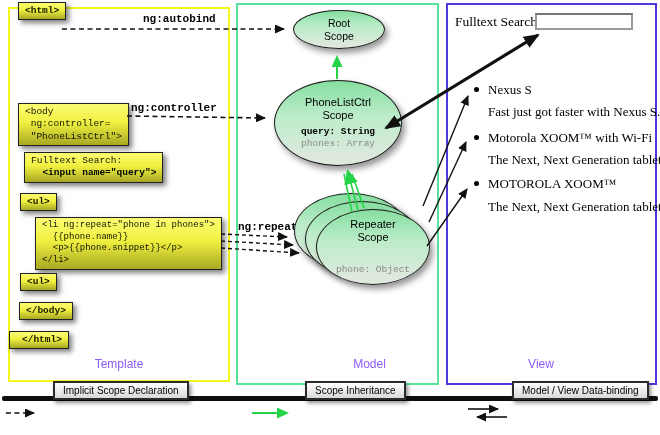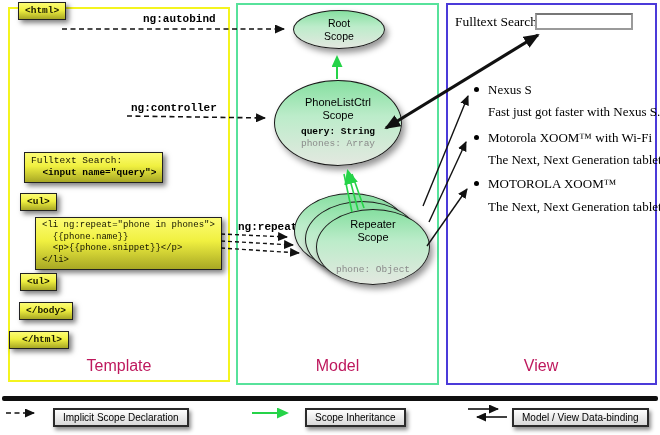--- a/index.html
+++ b/index.html
@@ -2,21 +2,21 @@
 <html><head>
 <meta charset="utf-8">
 <style>
   html,body{margin:0;padding:0;background:#fff;}
   .stage{position:relative;width:660px;height:435px;background:#fff;overflow:hidden;
          font-family:"Liberation Sans",sans-serif;}
   .panel{position:absolute;background:#fff;}
   .panel.template{left:8px;top:7px;width:218px;height:371px;border:2px solid #f4f41f;}
   .panel.model{left:236px;top:3px;width:199px;height:378px;border:2px solid #57e29b;}
   .panel.view{left:446px;top:3px;width:207px;height:378px;border:2px solid #4b3ad9;}
-  .panel-title{position:absolute;width:100%;text-align:center;font-size:16px;color:#be185d;}
+  .panel-title{position:absolute;width:100%;text-align:center;font-size:12px;color:#8b5cf6;}
   .panel-title span{display:inline-block;}
   .codebox{position:absolute;background:linear-gradient(180deg,#fcfc74 0%,#f0f040 45%,#a8a824 100%);
            border:1px solid #222;box-shadow:3px 3px 5px rgba(0,0,0,.5);
            font-family:"Liberation Mono",monospace;font-size:9.5px;line-height:1.3;
            color:#151500;padding:2px 6px;white-space:pre;}
   .codebox.tag{font-weight:bold;}
   .codebox .b{font-weight:bold;color:#000;}
   .nglabel{position:absolute;font-family:"Liberation Mono",monospace;font-weight:bold;
            font-size:11px;color:#000;white-space:pre;}
   .ellipse{position:absolute;border:1.6px solid #1a1a1a;border-radius:50%;
@@ -27,39 +27,42 @@
   .ellipse .etitle{font-size:11px;line-height:1.15;white-space:pre;}
   .ellipse .prop{font-family:"Liberation Mono",monospace;font-size:9.5px;line-height:1.25;}
   .prop.bold{font-weight:bold;color:#000;}
   .prop.gray{color:#8a8a8a;}
   .viewtext{position:absolute;font-family:"Liberation Serif",serif;font-size:13px;color:#000;white-space:nowrap;}
   .bullet{position:absolute;width:5px;height:5px;border-radius:50%;background:#000;}
   .searchbox{position:absolute;left:535px;top:13px;width:90px;height:13px;
              border:2px solid #9a9a9a;border-top-color:#777;background:#fff;
              font-family:"Liberation Serif",serif;font-size:11px;padding:0 2px;}
   .sep{position:absolute;left:2px;top:396px;width:656px;height:4.5px;background:#0f0f0f;border-radius:2px;}
-  .legendbox{position:absolute;top:408px;background:linear-gradient(180deg,#fff 0%,#d9d9d9 100%);
+  .legendbox{position:absolute;top:381px;background:linear-gradient(180deg,#fff 0%,#d9d9d9 100%);
              border:2px solid #2b2b2b;box-shadow:2px 3px 4px rgba(0,0,0,.45);
              font-size:10px;color:#000;padding:2px 8px;white-space:nowrap;}
   svg.arrows{position:absolute;left:0;top:0;width:660px;height:435px;pointer-events:none;z-index:10;}
 </style>
 </head>
 <body>
 
 <div class="stage">
 
   <div class="panel template"></div>
   <div class="panel model"></div>
   <div class="panel view"></div>
 
   <div class="panel-title" style="left:8px;top:357px;width:222px;"><span>Template</span></div>
-  <div class="panel-title" style="left:236px;top:357px;width:203px;"><span>Model</span></div>
+  <div class="panel-title" style="left:236px;top:357px;width:203px;padding-left:32px;"><span>Model</span></div>
   <div class="panel-title" style="left:446px;top:357px;width:190px;"><span>View</span></div>
 
   <div class="codebox tag" style="left:18px;top:2px;">&lt;html&gt;</div>
+  <div class="codebox" style="left:18px;top:103px;">&lt;body
+ ng:controller=
+ "PhoneListCtrl"&gt;</div>
   <div class="codebox" style="left:24px;top:152px;"><span>Fulltext Search:</span><br><span class="b">  &lt;input name="query"&gt;</span></div>
   <div class="codebox tag" style="left:20px;top:193px;">&lt;ul&gt;</div>
   <div class="codebox" style="left:35px;top:217px;font-size:9px;">&lt;li ng:repeat="phone in phones"&gt;
   {{phone.name}}
   &lt;p&gt;{{phone.snippet}}&lt;/p&gt;
 &lt;/li&gt;</div>
   <div class="codebox tag" style="left:20px;top:273px;">&lt;ul&gt;</div>
   <div class="codebox tag" style="left:19px;top:302px;">&lt;/body&gt;</div>
   <div class="codebox tag" style="left:9px;top:331px;padding-left:12px;">&lt;/html&gt;</div>
 

